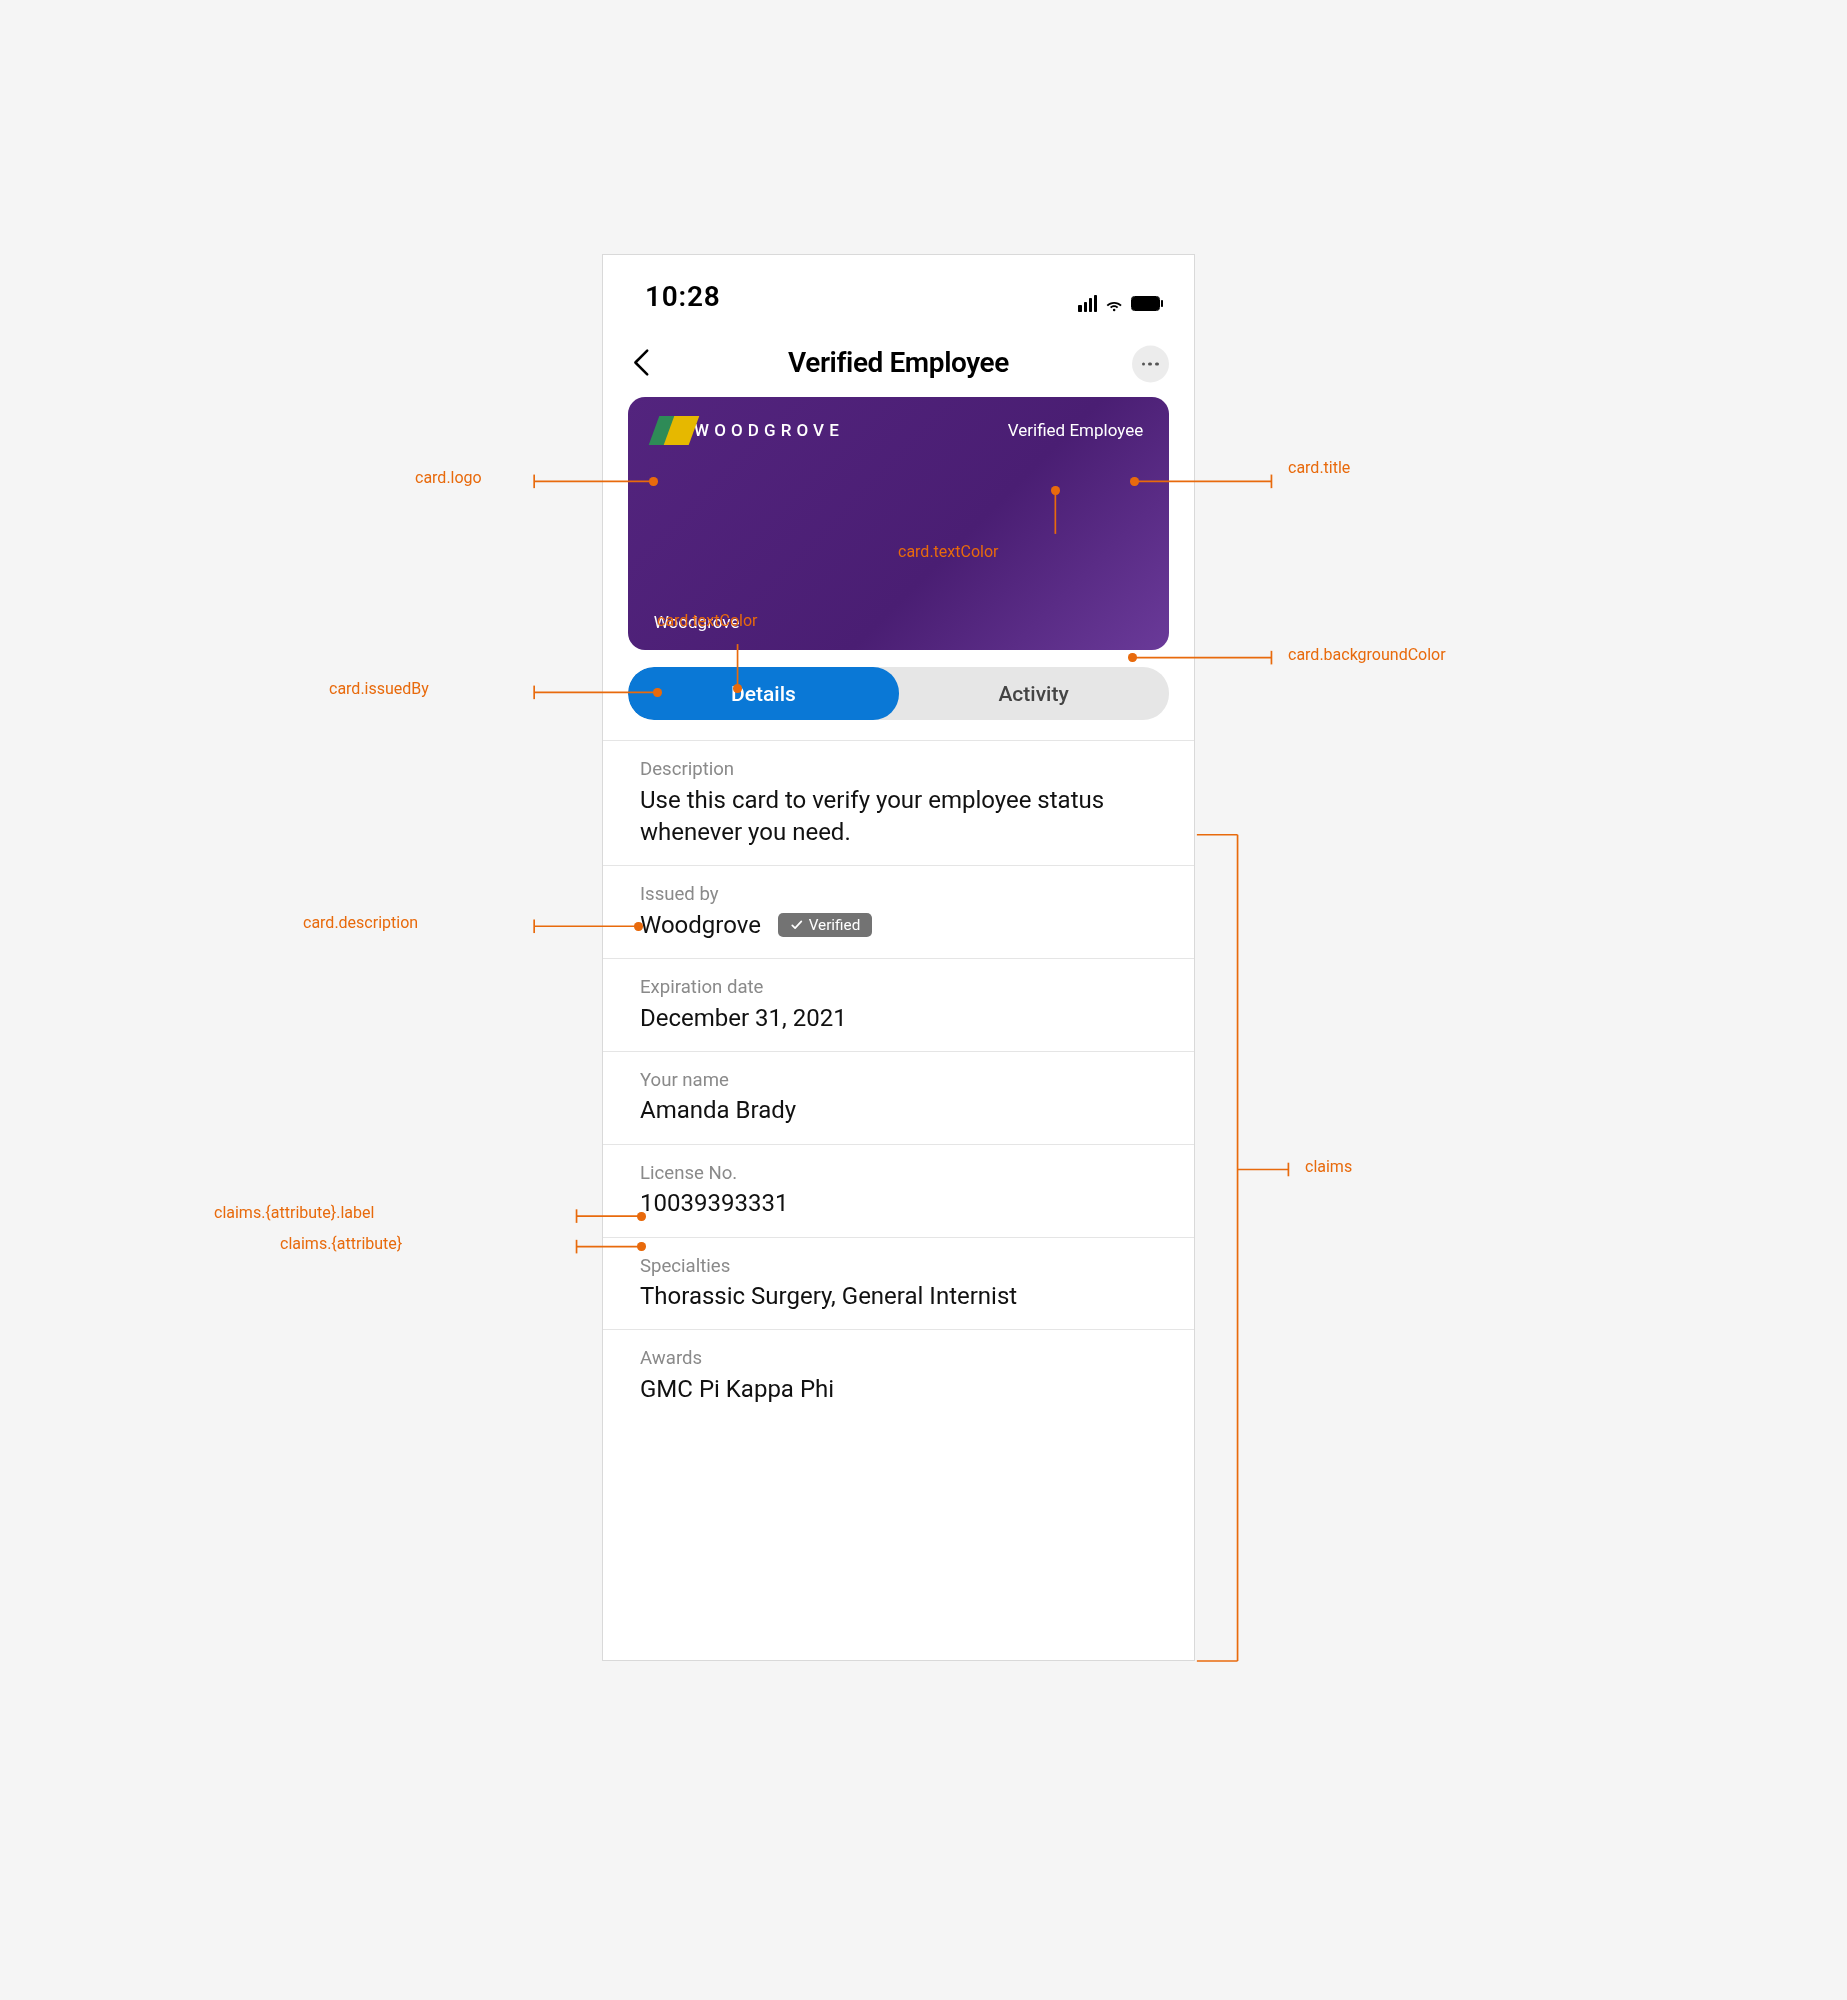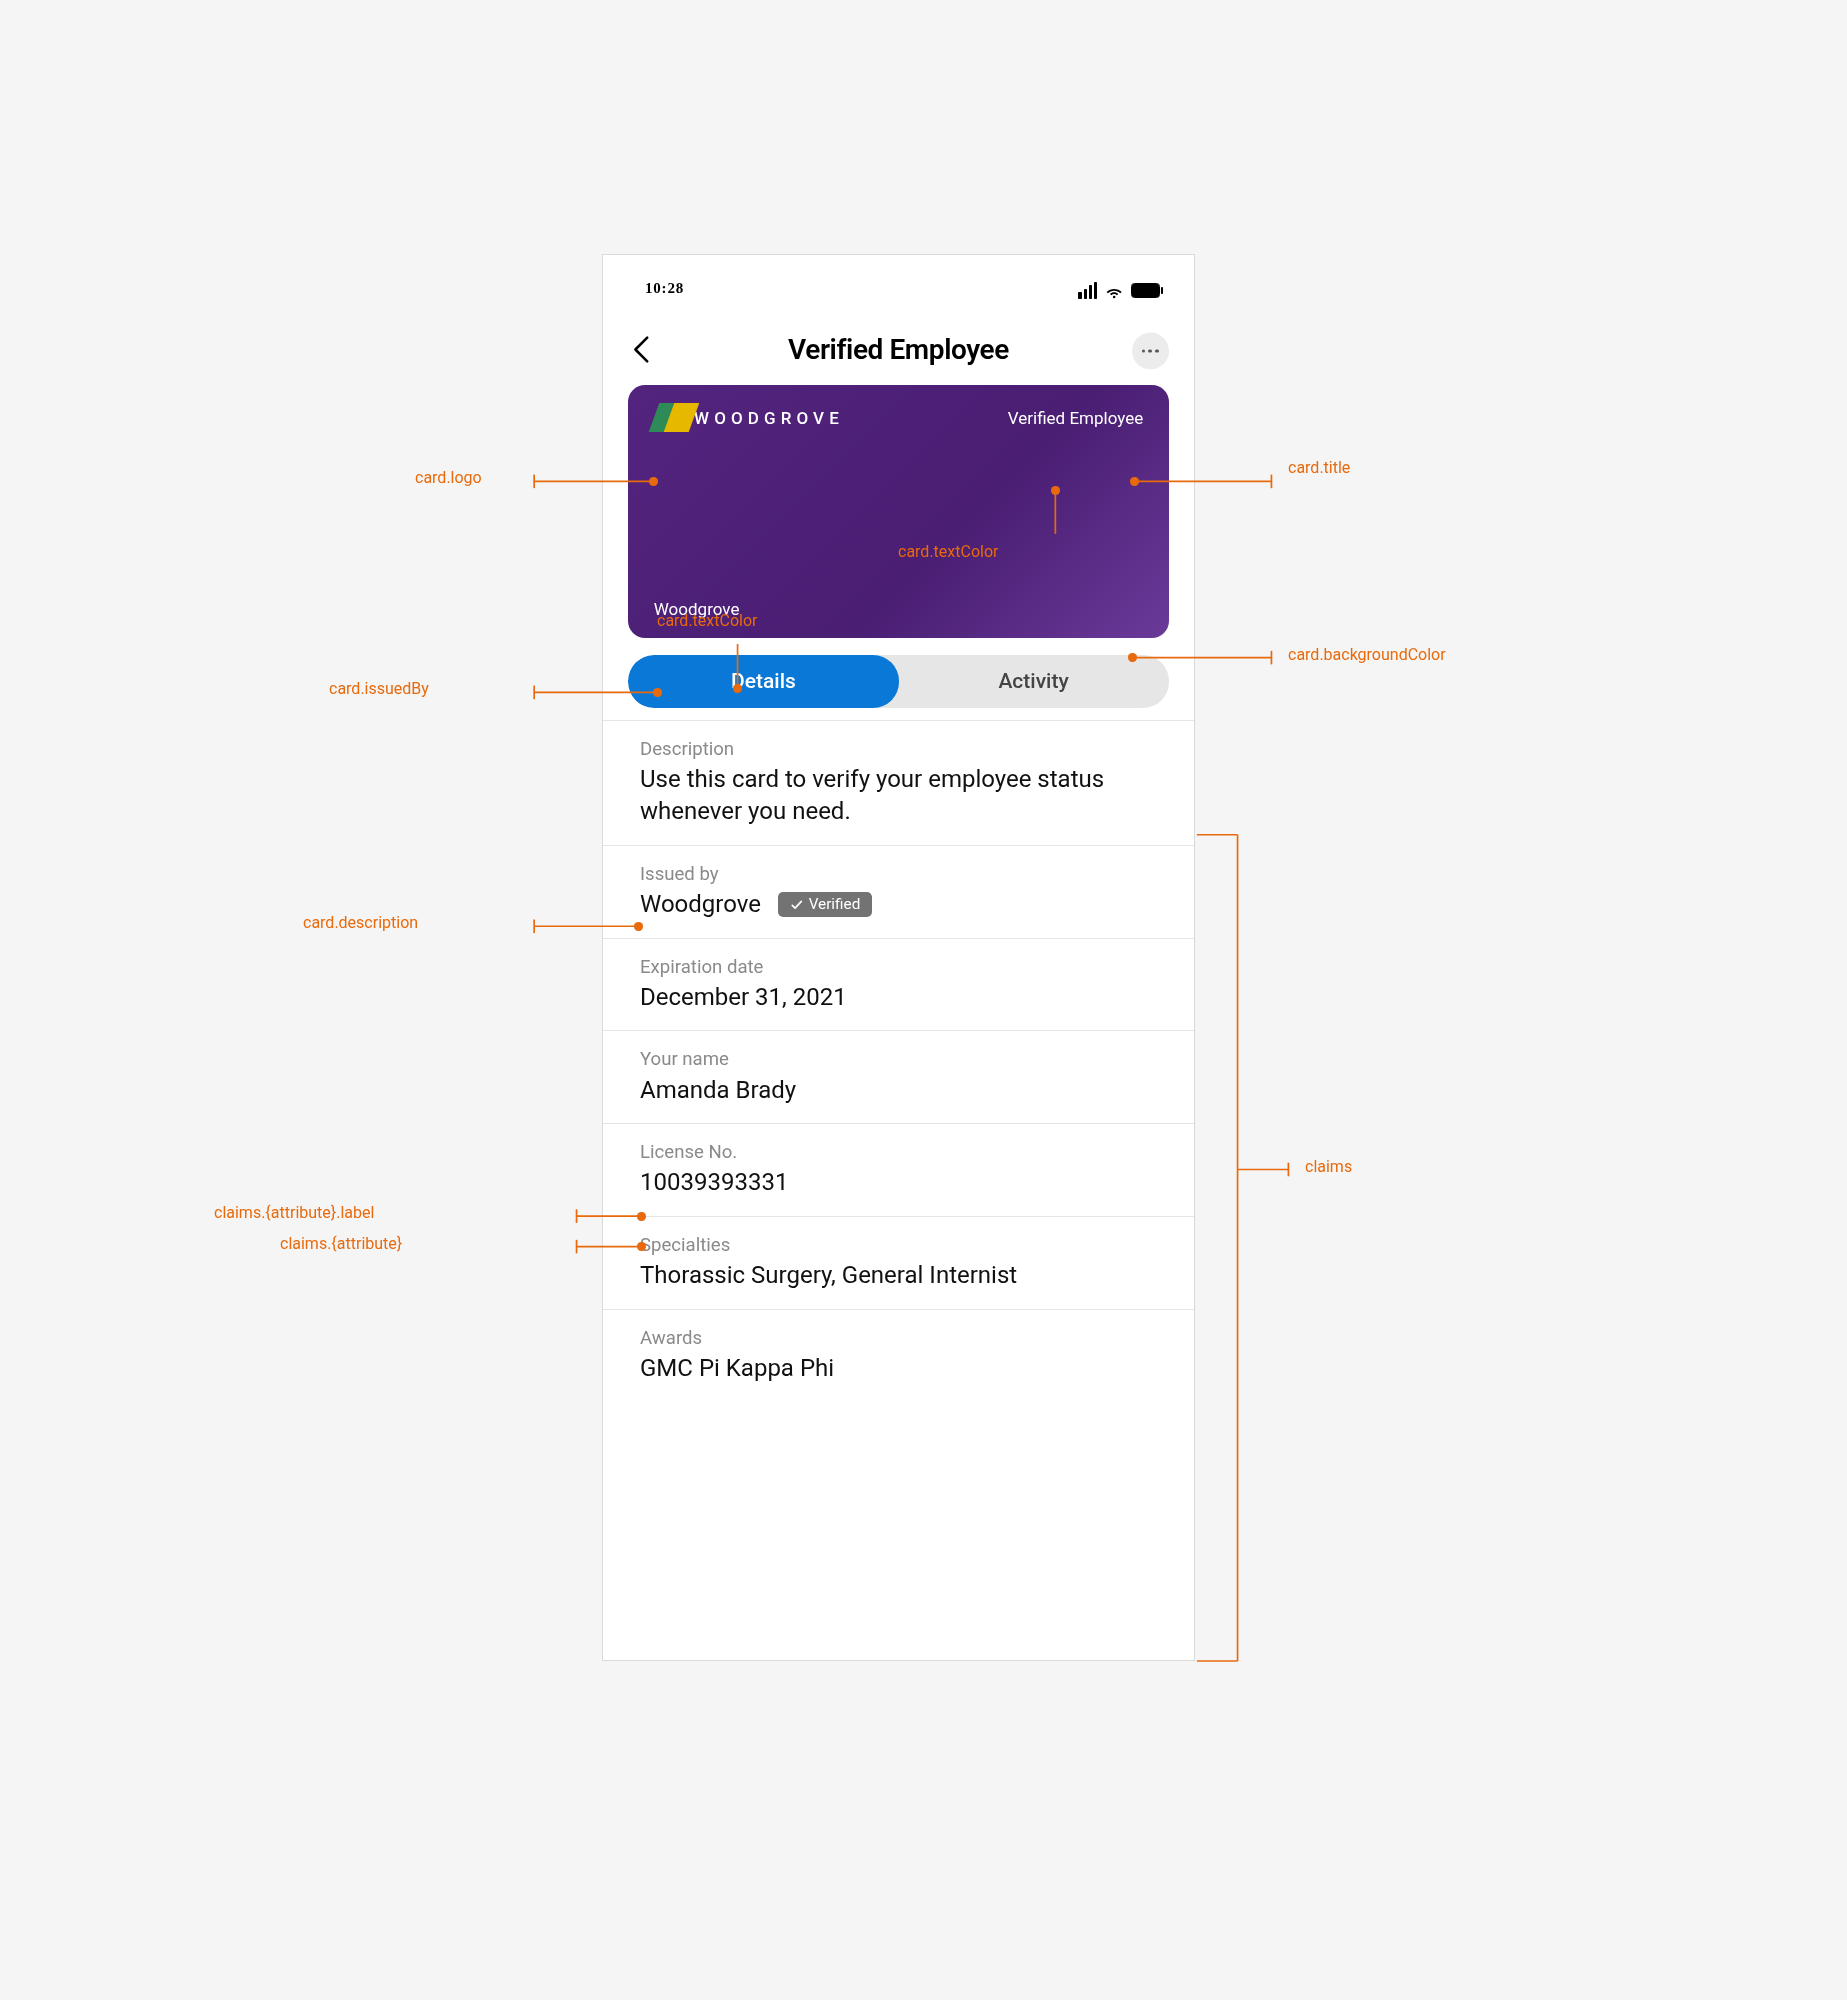--- a/index.html
+++ b/index.html
@@ -18,23 +18,23 @@
   
   .phone {
     position:absolute;
     left:602px; top:254px;
     width:593px; height:1407px;
     background:#ffffff;
     border:1.7px solid #d9d9d9;
     overflow:hidden;
   }
   .status-bar {
-    display:flex; justify-content:space-between; align-items:flex-start;
+    display:flex; justify-content:space-between; align-items:flex-end;
     padding:25.4px 34px 17px 42px;
-    font-size:15px; font-weight:600; letter-spacing:0.8px;font-family:Liberation Serif, serif;
+    font-size:28px; font-weight:600; letter-spacing:0.8px;
   }
   .status-icons { display:flex; gap:6.8px; align-items:center; }
   .bars { display:flex; align-items:flex-end; gap:1.7px; height:17px; }
   .bars span { width:3.4px; background:#000; border-radius:0.8px; }
   .bars span:nth-child(1){height:6.8px}
   .bars span:nth-child(2){height:10.2px}
   .bars span:nth-child(3){height:13.6px}
   .bars span:nth-child(4){height:17px}
   .wifi svg{width:20.3px;height:20.3px;display:block}
   .battery{width:29px;height:15.3px;border:1.7px solid #000;border-radius:3.4px;position:relative}
@@ -65,21 +65,21 @@
   .logo-glyph .p1{position:absolute;left:0;top:0;width:25.4px;height:29px;background:#2e8b57;transform:skewX(-20deg)}
   .logo-glyph .p2{position:absolute;left:15.3px;top:0;width:25.4px;height:29px;background:#e6b800;transform:skewX(-20deg)}
   .logo-text{font-size:17px;font-weight:500;letter-spacing:5.1px}
   .card-title{font-size:17px;font-weight:400}
   .card-issuer{position:absolute;left:25.4px;bottom:18.6px;font-size:17px;font-weight:400}
 
   .seg{margin:17px 25.4px 0 25.4px;height:53px;border-radius:26px;background:#e6e6e6;display:flex;overflow:hidden}
   .seg-item{flex:1;display:flex;align-items:center;justify-content:center;font-size:21px;font-weight:500;color:#444;border-radius:26px}
   .seg-item.active{background:#0a78d6;color:#fff}
 
-  .details-list{margin-top:12px;border-top:0.8px solid #e5e5e5}
+  .details-list{margin-top:20px;border-top:0.8px solid #e5e5e5}
   .detail{padding:17px 37px 17px 37px;border-bottom:0.8px solid #e5e5e5}
   .d-label{font-size:18.6px;color:#8a8a8a;margin-bottom:3.4px}
   .d-value{font-size:24px;color:#111;line-height:1.35}
   .issued-row{display:flex;align-items:center;gap:17px}
   .badge{display:inline-flex;align-items:center;gap:5.1px;background:#737373;color:#fff;font-size:15.3px;padding:3.4px 12px;border-radius:5.1px}
   .badge svg{width:13.6px;height:13.6px}
 
   
   .annot{position:absolute;color:#e86a0c;font-size:16px;line-height:1}
   .dot{position:absolute;width:8.5px;height:8.5px;border-radius:4.2px;background:#e86a0c}

